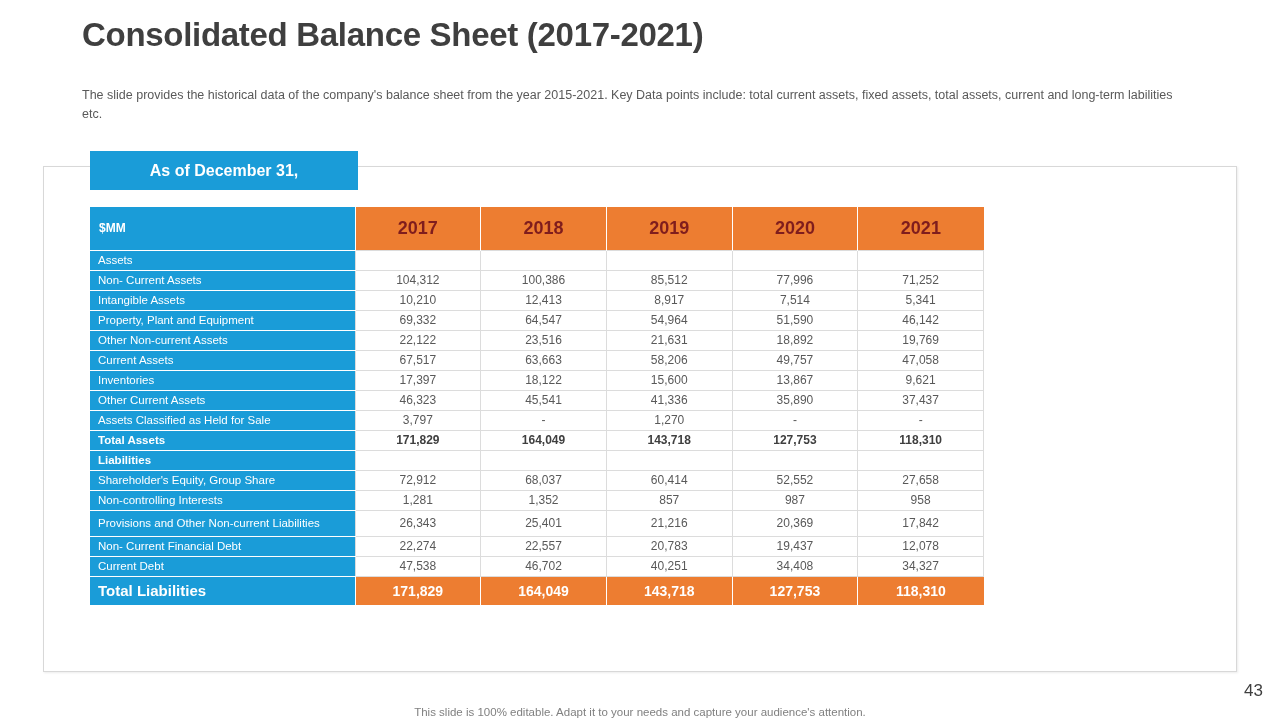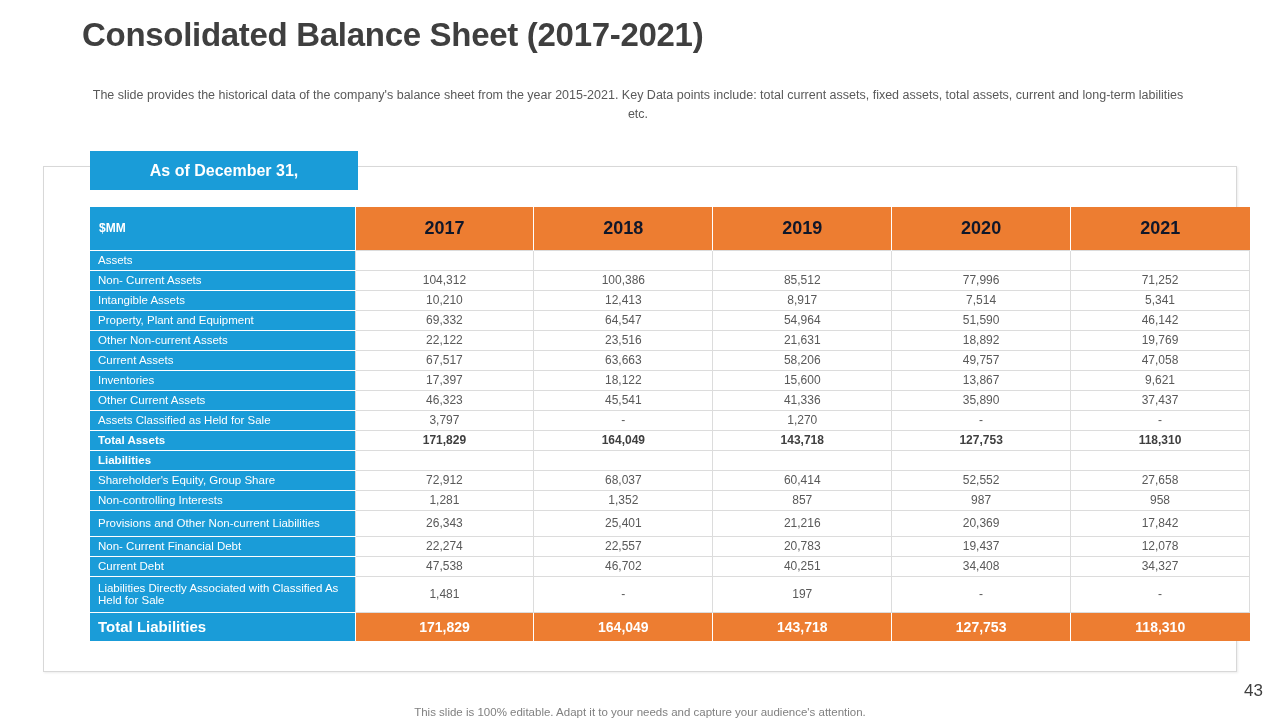--- a/index.html
+++ b/index.html
@@ -17,50 +17,50 @@
     font-family:"Liberation Sans", sans-serif;
     overflow:hidden;
   }
   .title{
     position:absolute;left:82px;top:16px;
     font-size:33px;font-weight:600;color:var(--dark);
     letter-spacing:-0.3px;
   }
   .desc{
     position:absolute;left:82px;top:86px;width:1112px;
-    font-size:12.5px;line-height:1.55;color:var(--txt);text-align:center;
+    font-size:12.5px;line-height:1.55;color:var(--txt);
   }
   .panel{
     position:absolute;left:43px;top:166px;width:1194px;height:506px;
     background:#FFFFFF;border:1px solid #D8D8D8;
     box-shadow:1px 1px 2px rgba(0,0,0,0.08);
   }
   .badge{
     position:absolute;left:90px;top:151px;width:268px;height:39px;
     background:var(--blue);color:#FFFFFF;
     font-size:16px;font-weight:bold;
     line-height:39px;text-align:center;
     z-index:2;
   }
   table.bs{
-    position:absolute;left:90px;top:207px;width:1160px;
+    position:absolute;left:90px;top:207px;width:894px;
     border-collapse:collapse;table-layout:fixed;
     z-index:1;
     padding-left:15px;
   }
   table.bs th, table.bs td{
     overflow:hidden;
   }
   th.unit{
     background:var(--blue);color:#FFFFFF;
     font-size:12px;font-weight:bold;text-align:left;
     padding-left:9px;height:43px;
   }
   th.year{
-    background:var(--orange);color:#0f172a;
+    background:var(--orange);color:#7f1d1d;
     font-size:18px;font-weight:bold;text-align:center;
     height:43px;border-left:1px solid rgba(255,255,255,0.65);
   }
   tr.r{height:20px;}
   tr.r-tall{height:26px;}
   tr.r-wrap{height:36px;}
   tr.r-grand{height:29px;}
   td.label{
     background:var(--blue);color:#FFFFFF;
     font-size:11.5px;padding:1px 8px;
@@ -241,28 +241,20 @@
         <td class="val">12,078</td>
       </tr>
       <tr class="r">
         <td class="label">Current Debt</td>
         <td class="val">47,538</td>
         <td class="val">46,702</td>
         <td class="val">40,251</td>
         <td class="val">34,408</td>
         <td class="val">34,327</td>
       </tr>
-      <tr class="r-wrap">
-        <td class="label">Liabilities Directly Associated with Classified As Held for Sale</td>
-        <td class="val">1,481</td>
-        <td class="val">-</td>
-        <td class="val">197</td>
-        <td class="val">-</td>
-        <td class="val">-</td>
-      </tr>
       <tr class="r-grand">
         <td class="label big">Total Liabilities</td>
         <td class="val">171,829</td>
         <td class="val">164,049</td>
         <td class="val">143,718</td>
         <td class="val">127,753</td>
         <td class="val">118,310</td>
       </tr>
     </tbody>
 </table>

